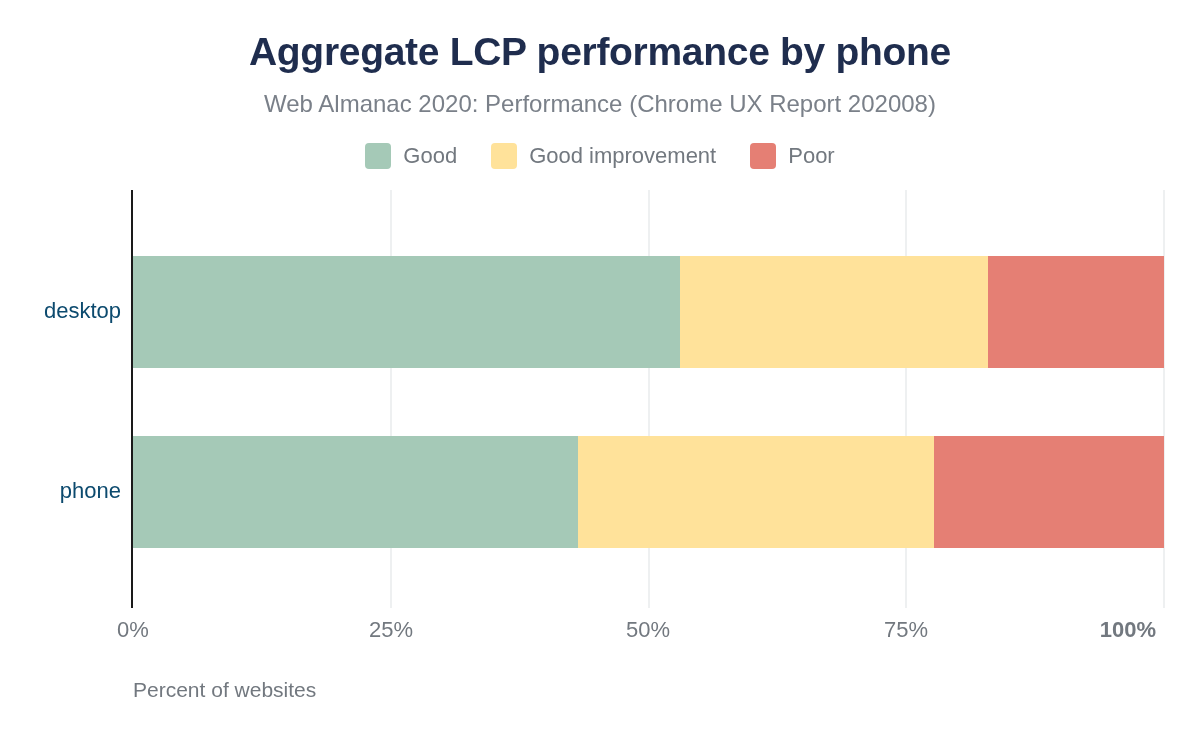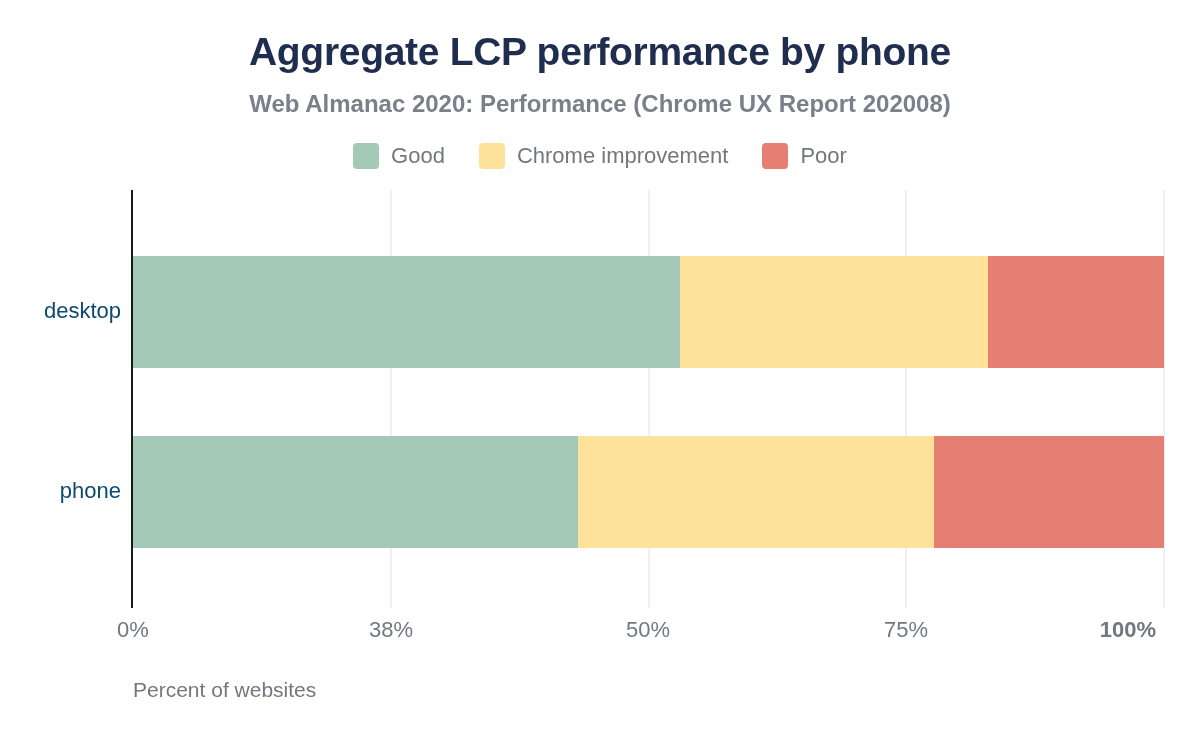--- a/index.html
+++ b/index.html
@@ -29,21 +29,21 @@
     line-height: 48px;
     white-space: nowrap;
   }
   #chart-subtitle {
     position: absolute;
     left: 0;
     top: 88px;
     width: 1200px;
     text-align: center;
     font-size: 24px;
-    font-weight: bold;
+    font-weight: normal;
     color: #7a8089;
     line-height: 32px;
     white-space: nowrap;
   }
 
   
   #legend {
     position: absolute;
     left: 0;
     top: 140px;
@@ -145,21 +145,21 @@
 
 <div id="chart-subtitle">Web Almanac 2020: Performance (Chrome UX Report 202008)</div>
 
 <div id="legend">
   <div class="legend-item">
     <span class="legend-swatch" style="background: rgb(165, 201, 183);"></span>
     <span class="legend-label">Good</span>
   </div>
   <div class="legend-item">
     <span class="legend-swatch" style="background: rgb(255, 226, 154);"></span>
-    <span class="legend-label">Chrome improvement</span>
+    <span class="legend-label">Good improvement</span>
   </div>
   <div class="legend-item">
     <span class="legend-swatch" style="background: rgb(229, 127, 116);"></span>
     <span class="legend-label">Poor</span>
   </div>
 </div>
 
 <div class="y-tick-label" style="top:298px;">desktop</div>
 <div class="y-tick-label" style="top:478px;">phone</div>
 
@@ -179,18 +179,18 @@
     </div>
     <div class="bar-row" style="top:246px;height:112px;">
       <span class="bar-seg" style="background: rgb(165, 201, 183); width: 445.392px;"></span>
       <span class="bar-seg" style="background: rgb(255, 226, 154); width: 355.695px;"></span>
       <span class="bar-seg" style="background: rgb(229, 127, 116); width: 229.913px;"></span>
     </div>
   </div>
 </div>
 
 <div class="x-tick-label" style="left:133px;">0%</div>
-<div class="x-tick-label" style="left:391px;">38%</div>
+<div class="x-tick-label" style="left:391px;">25%</div>
 <div class="x-tick-label" style="left:648px;">50%</div>
 <div class="x-tick-label" style="left:906px;">75%</div>
 <div class="x-tick-label" style="left:1128px;font-weight:bold;">100%</div>
 
 <div id="x-axis-title">Percent of websites</div>
 
 </body></html>

